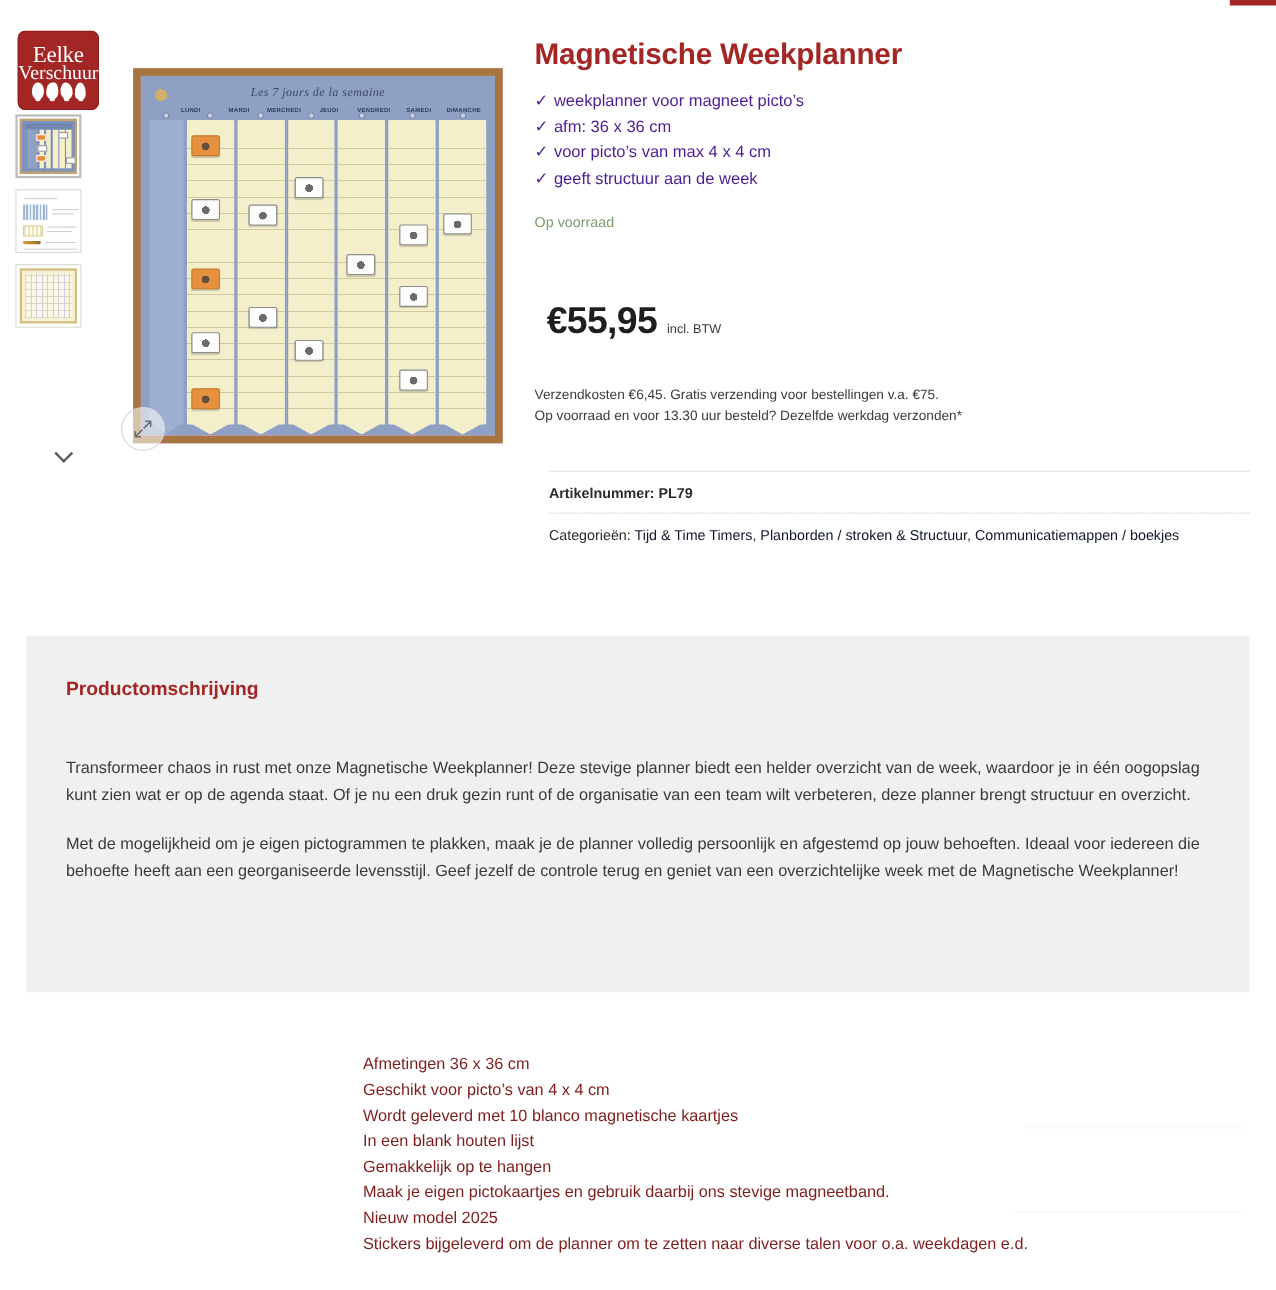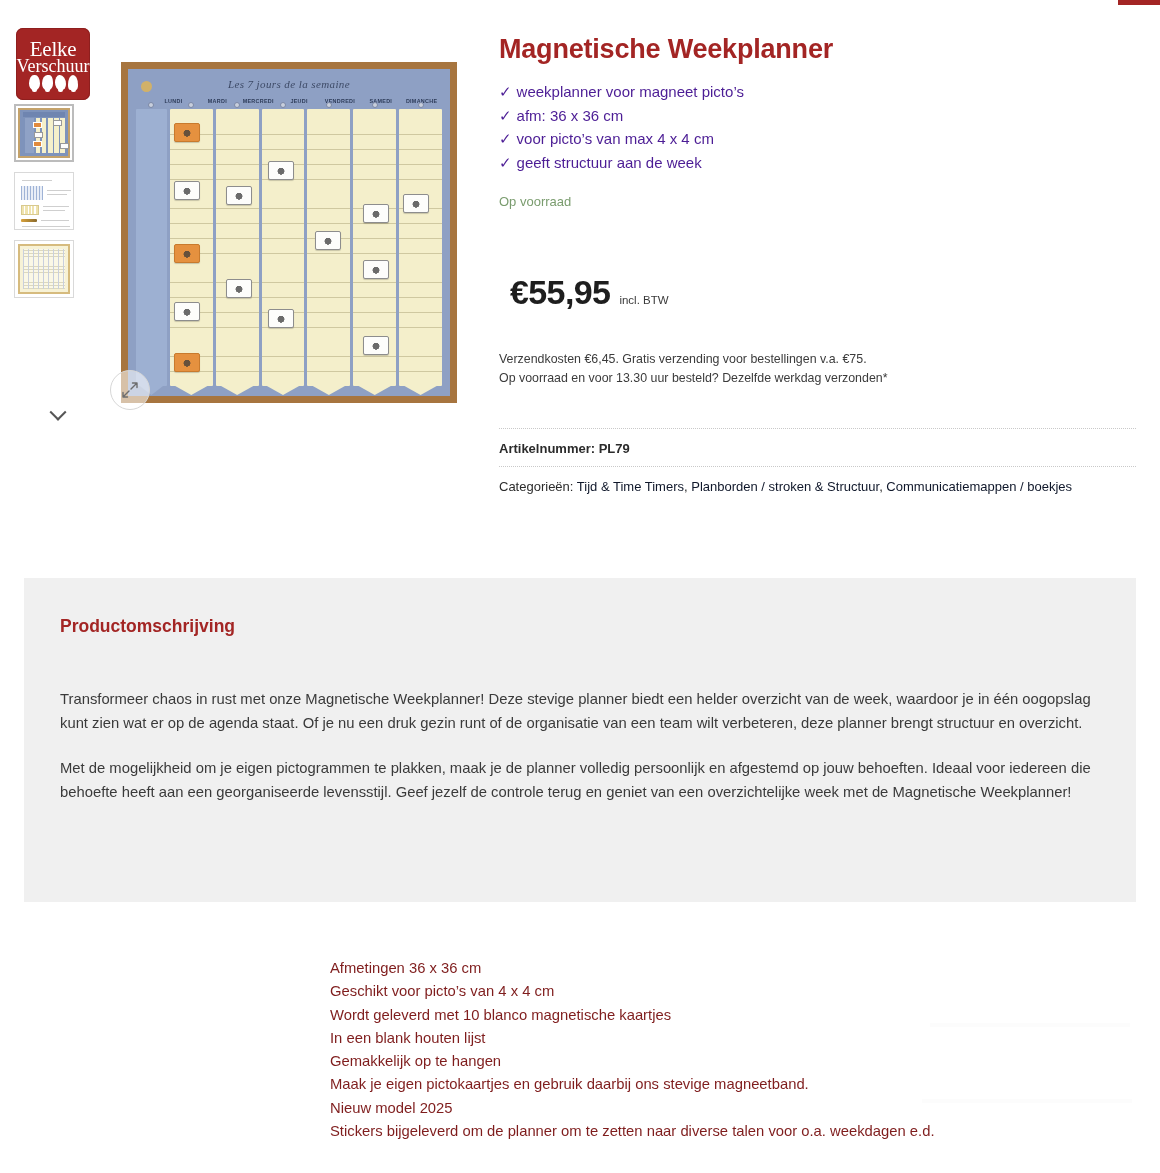--- a/index.html
+++ b/index.html
@@ -170,21 +170,21 @@
   .zoom-btn {
     position: absolute; left: 110px; top: 370px;
     width: 40px; height: 40px; border-radius: 50%;
     border: 1px solid #d7d7d7; background: rgba(255,255,255,.55);
     display: flex; align-items: center; justify-content: center;
     cursor: pointer;
   }
   .zoom-btn svg { display: block; }
 
   
-  .summary { position: absolute; left: 499px; top: 32px; width: 640px; }
+  .summary { position: absolute; left: 486px; top: 32px; width: 640px; }
   .product-title {
     font-size: 27px; line-height: 34px; font-weight: bold;
     color: #a32524; letter-spacing: -0.2px; margin-bottom: 14px;
   }
   .feature-list { list-style: none; }
   .feature-list li {
     font-size: 15px; line-height: 23.5px; color: #4c1d95;
   }
   .feature-list li .tick { margin-right: 5px; }
   .stock {

